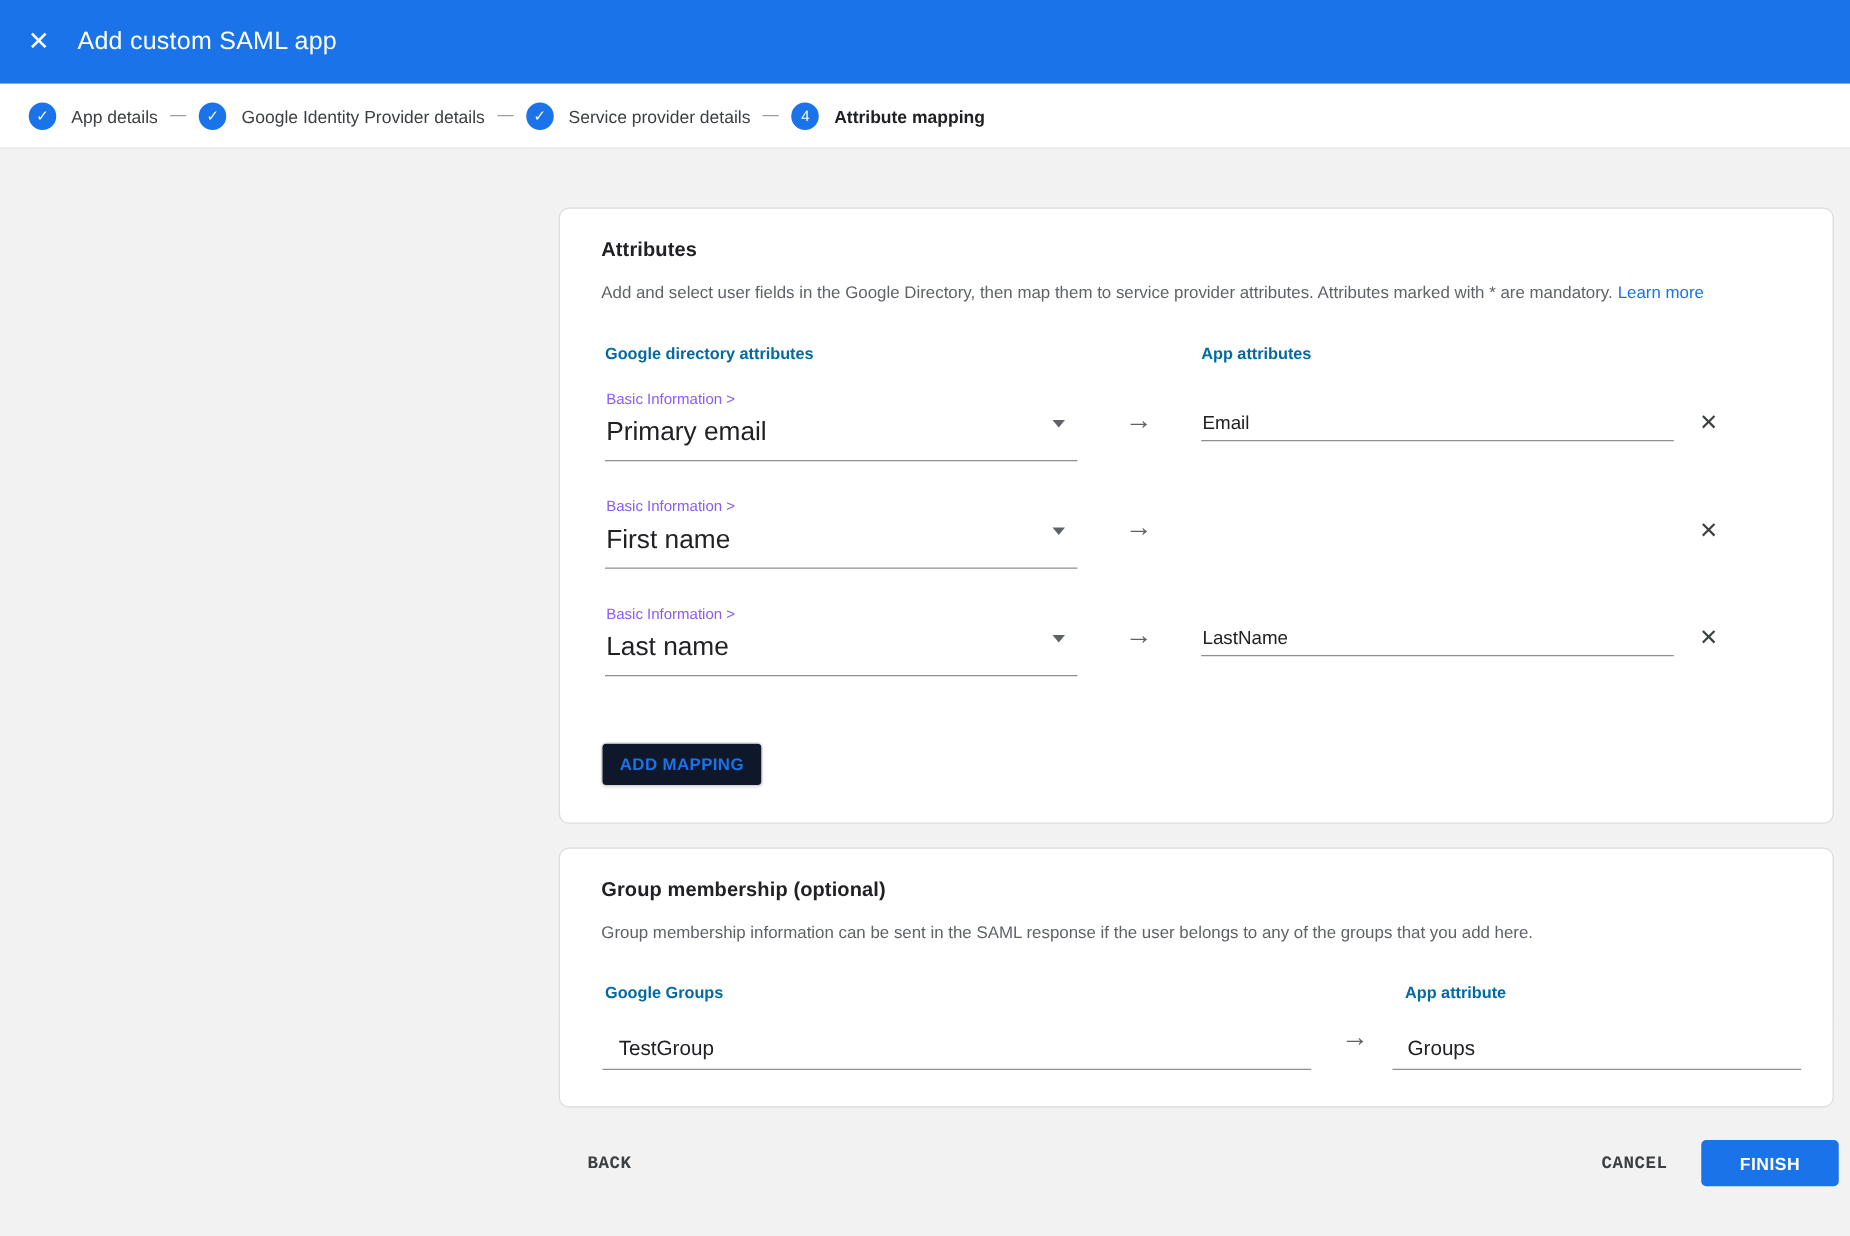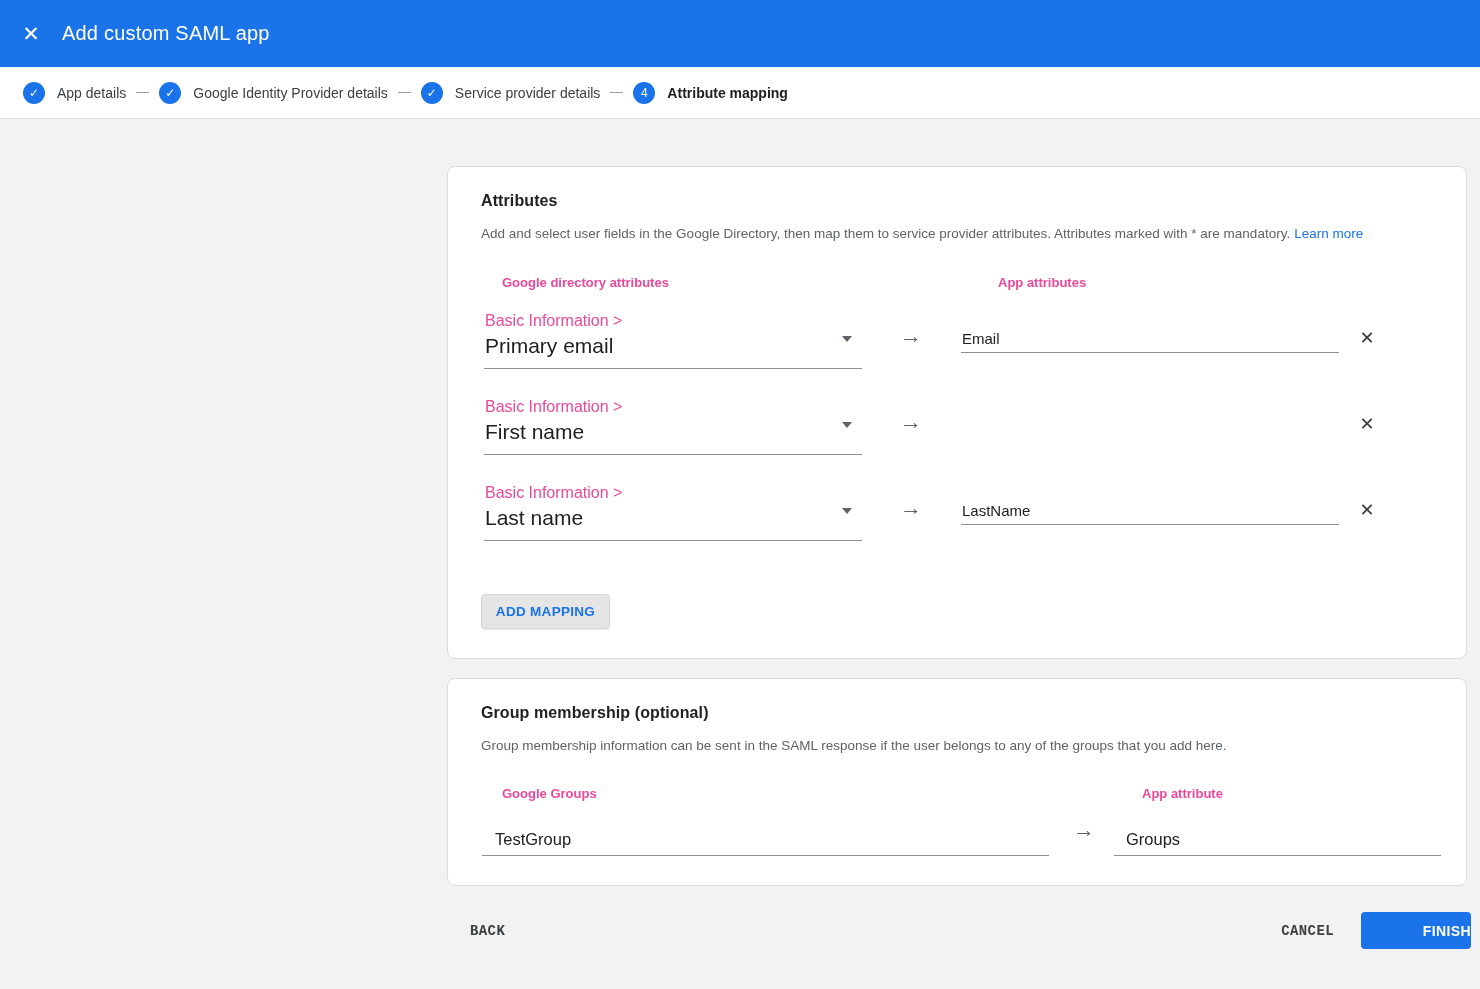--- a/index.html
+++ b/index.html
@@ -20,53 +20,53 @@
   .step.current .step-label { font-weight:700; color:#202124; }
   .step-dash { width:13px; height:0; border-top:1px solid #9e9e9e; margin:0 10px; flex:0 0 auto; }
 
   
   .card { position:absolute; left:447px; width:1020px; background:#ffffff; border:1px solid #dcdcdc; border-radius:8px; }
   .card-attributes { top:166px; height:493px; }
   .card-groups { top:678px; height:208px;padding-left:40px; }
   .card-title { position:absolute; left:33px; top:25px; font-size:16px; font-weight:700; color:#202124; letter-spacing:.1px; }
   .card-desc { position:absolute; left:33px; top:59px; font-size:13.5px; color:#5f6368; white-space:nowrap; }
   .learn-more { color:#1a73e8; text-decoration:none; cursor:pointer; margin-left:4px; }
-  .col-header { position:absolute; font-size:13px; font-weight:700; color:#ec4899;margin-left:18px; }
+  .col-header { position:absolute; font-size:13px; font-weight:700; color:#0369a1; }
   .card-attributes .col-header { top:108px; }
   .col-header.left { left:36px; }
-  .card-attributes .col-header.right { left:532px;text-align:right; }
+  .card-attributes .col-header.right { left:513px;text-align:right; }
 
   
   .map-row { position:absolute; left:0; width:100%; height:86px; }
   .map-row.r0 { top:140px; } .map-row.r1 { top:226px; } .map-row.r2 { top:312px; }
   .dir-select { position:absolute; left:36px; top:0; width:378px; height:62px; border-bottom:1px solid #8f8f8f; cursor:pointer; }
-  .dir-category { position:absolute; left:1px; top:5px; font-size:16px; color:#ec4899; }
+  .dir-category { position:absolute; left:1px; top:5px; font-size:12px; color:#8b5cf6; }
   .dir-field { position:absolute; left:1px; top:27px; font-size:21px; color:#202124; }
   .dropdown-arrow { position:absolute; right:10px; top:29px; width:0; height:0; border-left:5px solid transparent; border-right:5px solid transparent; border-top:6px solid #5f6368; }
   .map-arrow { position:absolute; left:452px; top:16px; font-size:22px; color:#5f6368; }
   .app-input { position:absolute; left:513px; top:0; width:378px; height:46px; border:none; border-bottom:1px solid #8f8f8f; background:transparent; font-size:15px; color:#202124; font-family:inherit; padding:18px 0 0 1px; outline:none; }
   .remove-btn { position:absolute; left:906px; top:18px; width:26px; height:26px; display:flex; align-items:center; justify-content:center; font-size:18px; color:#3c4043; cursor:pointer; }
 
-  .add-mapping { position:absolute; left:33px; top:427px; width:129px; height:35px; background:#e5e5e5; border:1px solid #d6d6d6; border-radius:4px; color:#1a73e8; font-size:13.5px; font-weight:700; letter-spacing:.3px; font-family:inherit; cursor:pointer; box-shadow:0 1px 2px rgba(0,0,0,.09); }
+  .add-mapping { position:absolute; left:33px; top:427px; width:129px; height:35px; background:#0f172a; border:1px solid #d6d6d6; border-radius:4px; color:#1a73e8; font-size:13.5px; font-weight:700; letter-spacing:.3px; font-family:inherit; cursor:pointer; box-shadow:0 1px 2px rgba(0,0,0,.09); }
 
   
   .card-groups .col-header { top:107px; }
   .card-groups .col-header.right { left:676px; }
   .group-input { position:absolute; top:128px; height:49px; border:none; border-bottom:1px solid #8f8f8f; background:transparent; font-size:16.5px; color:#202124; font-family:inherit; outline:none; }
   .group-input.left { left:34px; width:567px; padding:16px 0 0 13px; }
   .group-input.right { left:666px; width:327px; padding:16px 0 0 12px; }
   .group-arrow { position:absolute; left:625px; top:138px; font-size:22px; color:#5f6368; }
 
   
   .footer { position:absolute; left:447px; top:912px; width:1024px; height:37px; display:flex; align-items:center; }
   .text-btn { background:none; border:none; font-size:14px; font-weight:700; color:#3c4043; letter-spacing:.4px; cursor:pointer; font-family:Liberation Mono, monospace; }
   .btn-back { margin-left:23px; }
   .footer-spacer { flex:1; }
   .btn-cancel { margin-right:27px; }
-  .btn-finish { width:110px; height:37px; background:#1a73e8; border:none; border-radius:4px; color:#ffffff; font-size:14px; font-weight:700; letter-spacing:.4px; font-family:inherit; cursor:pointer;text-align:right; }
+  .btn-finish { width:110px; height:37px; background:#1a73e8; border:none; border-radius:4px; color:#ffffff; font-size:14px; font-weight:700; letter-spacing:.4px; font-family:inherit; cursor:pointer; }
 </style>
 </head>
 <body>
 
 <div class="page">
 
   <header class="appbar">
     <span class="close-btn">✕</span>
     <h1 class="appbar-title">Add custom SAML app</h1>
   </header>

